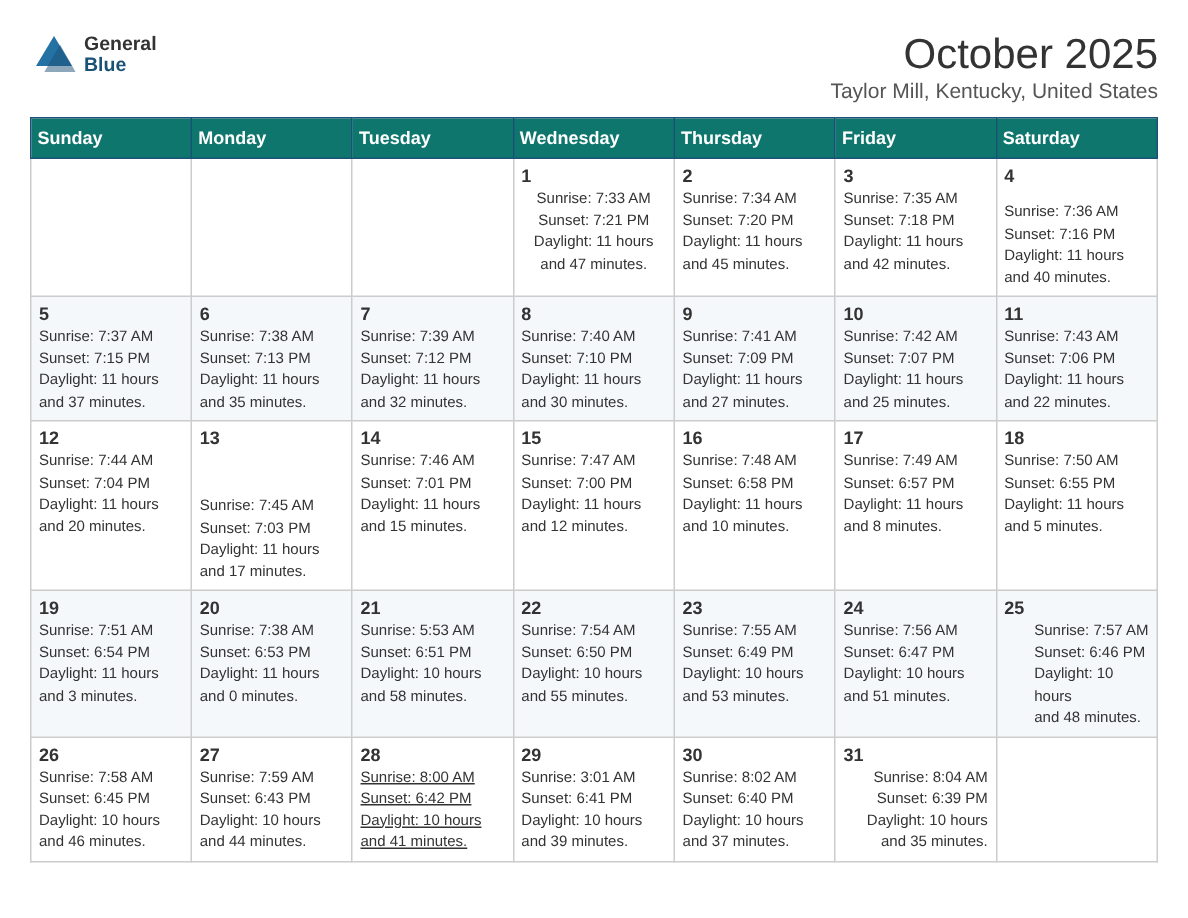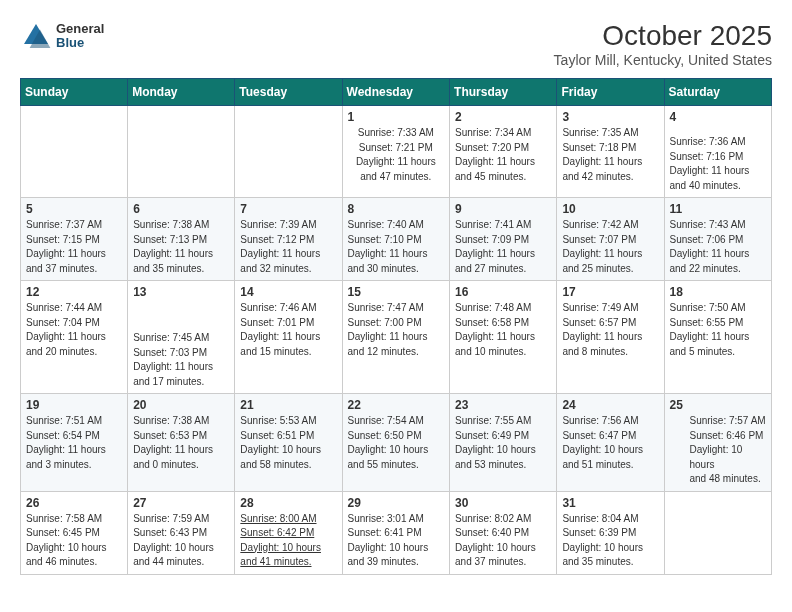--- a/index.html
+++ b/index.html
@@ -337,21 +337,21 @@
         </td>
         <td>
           <span class="day-number">30</span>
           <div class="day-info" style="white-space: pre-line;">Sunrise: 8:02 AM
 Sunset: 6:40 PM
 Daylight: 10 hours
 and 37 minutes.</div>
         </td>
         <td>
           <span class="day-number">31</span>
-          <div class="day-info" style="white-space: pre-line;">Sunrise: 8:04 AM
+          <div class="day-info" style="white-space: pre-line; text-align: right;">Sunrise: 8:04 AM
 Sunset: 6:39 PM
 Daylight: 10 hours
 and 35 minutes.</div>
         </td>
         <td class="empty"></td>
       </tr>
     </tbody>
 </table>
 
 </body></html>

